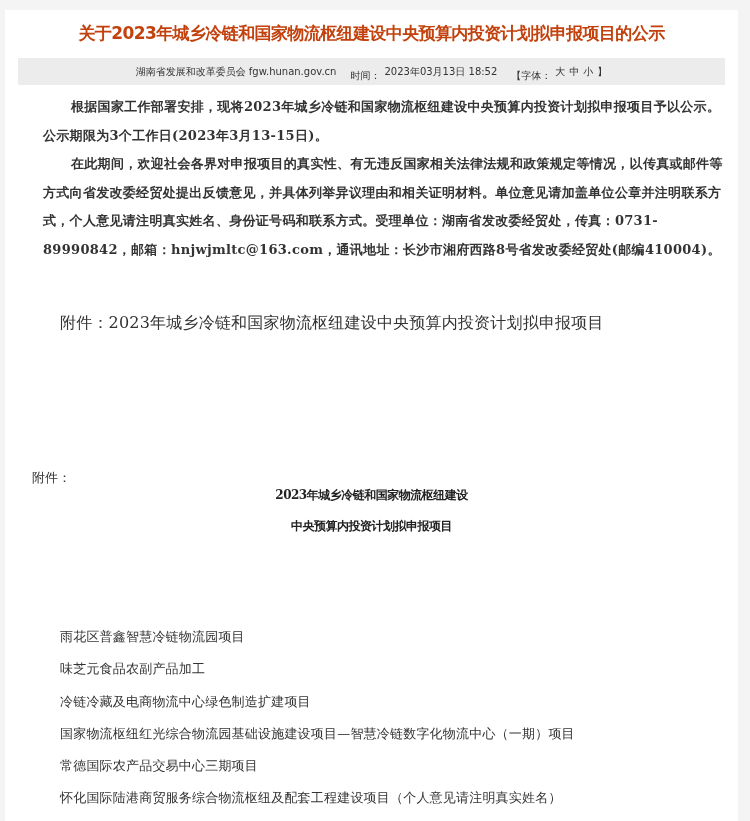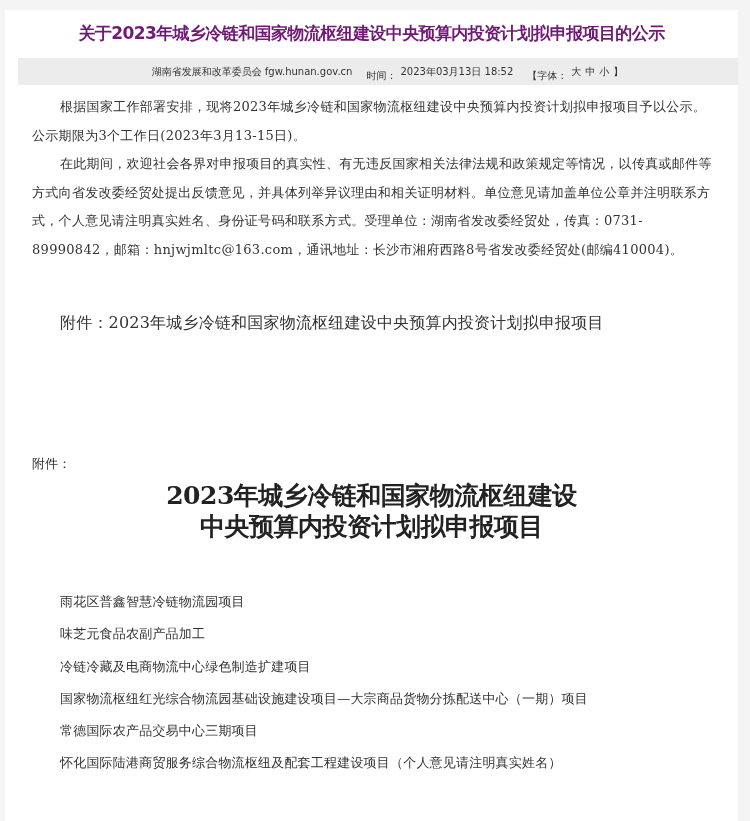--- a/index.html
+++ b/index.html
@@ -12,56 +12,55 @@
   .page {
     position: absolute; left: 5px; top: 10px;
     width: 733px; height: 811px;
     background: #ffffff;
   }
   .title {
     position: absolute; left: 0; top: 12px; width: 733px;
     text-align: center;
     font-family: "DejaVu Sans", "Liberation Sans", sans-serif;
     font-weight: bold; font-size: 17px; letter-spacing: -0.6px;
-    color: #701a75;
+    color: #c2410c;
     white-space: nowrap;
   }
   .infobar {
     position: absolute; left: 13px; top: 48px;
     width: 707px; height: 27px;
     background: #ececec;
     font-family: "DejaVu Sans", "Liberation Sans", sans-serif;
     font-size: 10px; color: #333;
     display: flex; align-items: center; justify-content: center;
     white-space: nowrap;
-    padding-left: 16px;
   }
   .infobar span { margin: 0 2px; }
   .infobar .gap { margin-left: 12px; margin-top: 8px; }
   .font-size-link { cursor: pointer; margin: 0 3px; }
   .body-text {
-    position: absolute; left: 27px; top: 83px; width: 680px;
-    font-size: 13px; line-height: 28.5px; letter-spacing: 0.3px;
+    position: absolute; left: 38px; top: 83px; width: 680px;
+    font-size: 13px; line-height: 28.5px; letter-spacing: 0.3px; font-weight: bold;
   }
   .body-text p { margin: 0; text-indent: 28px; }
   .attach-line {
     position: absolute; left: 55px; top: 303px;
     font-size: 16px; letter-spacing: 0.2px; white-space: nowrap;
   }
   .attach-label {
-    position: absolute; left: 27px; top: 445px;
+    position: absolute; left: 27px; top: 459px;
     font-size: 13px;
   }
   .doc-heading {
     position: absolute; left: 0; top: 470px; width: 733px;
-    text-align: center; font-weight: bold; font-size: 25px; line-height: 31px;
+    text-align: center; font-weight: bold; font-size: 12px; line-height: 31px;
     color: #222; letter-spacing: -0.5px;
   }
   .projects {
-    position: absolute; left: 55px; top: 580px; margin: 0; padding: 0;
+    position: absolute; left: 55px; top: 615px; margin: 0; padding: 0;
     list-style: none; font-size: 13px;
   }
   .projects li { height: 32.3px; line-height: 24px; white-space: nowrap; letter-spacing: 0.2px; }
   .scrollbar {
     position: absolute; left: 738px; top: 10px; width: 12px; height: 811px;
     background: #f4f4f4;
   }
 </style>
 </head>
 <body>
@@ -91,19 +90,19 @@
 
   <div class="doc-heading">
     <div>2023年城乡冷链和国家物流枢纽建设</div>
     <div>中央预算内投资计划拟申报项目</div>
   </div>
 
   <ul class="projects">
     <li>雨花区普鑫智慧冷链物流园项目</li>
     <li>味芝元食品农副产品加工</li>
     <li>冷链冷藏及电商物流中心绿色制造扩建项目</li>
-    <li>国家物流枢纽红光综合物流园基础设施建设项目—大宗商品货物分拣配送中心（一期）项目</li>
+    <li>国家物流枢纽红光综合物流园基础设施建设项目—智慧冷链数字化物流中心（一期）项目</li>
     <li>常德国际农产品交易中心三期项目</li>
     <li>怀化国际陆港商贸服务综合物流枢纽及配套工程建设项目（个人意见请注明真实姓名）</li>
   </ul>
 </div>
 
 <div class="scrollbar"></div>
 
 </body></html>

